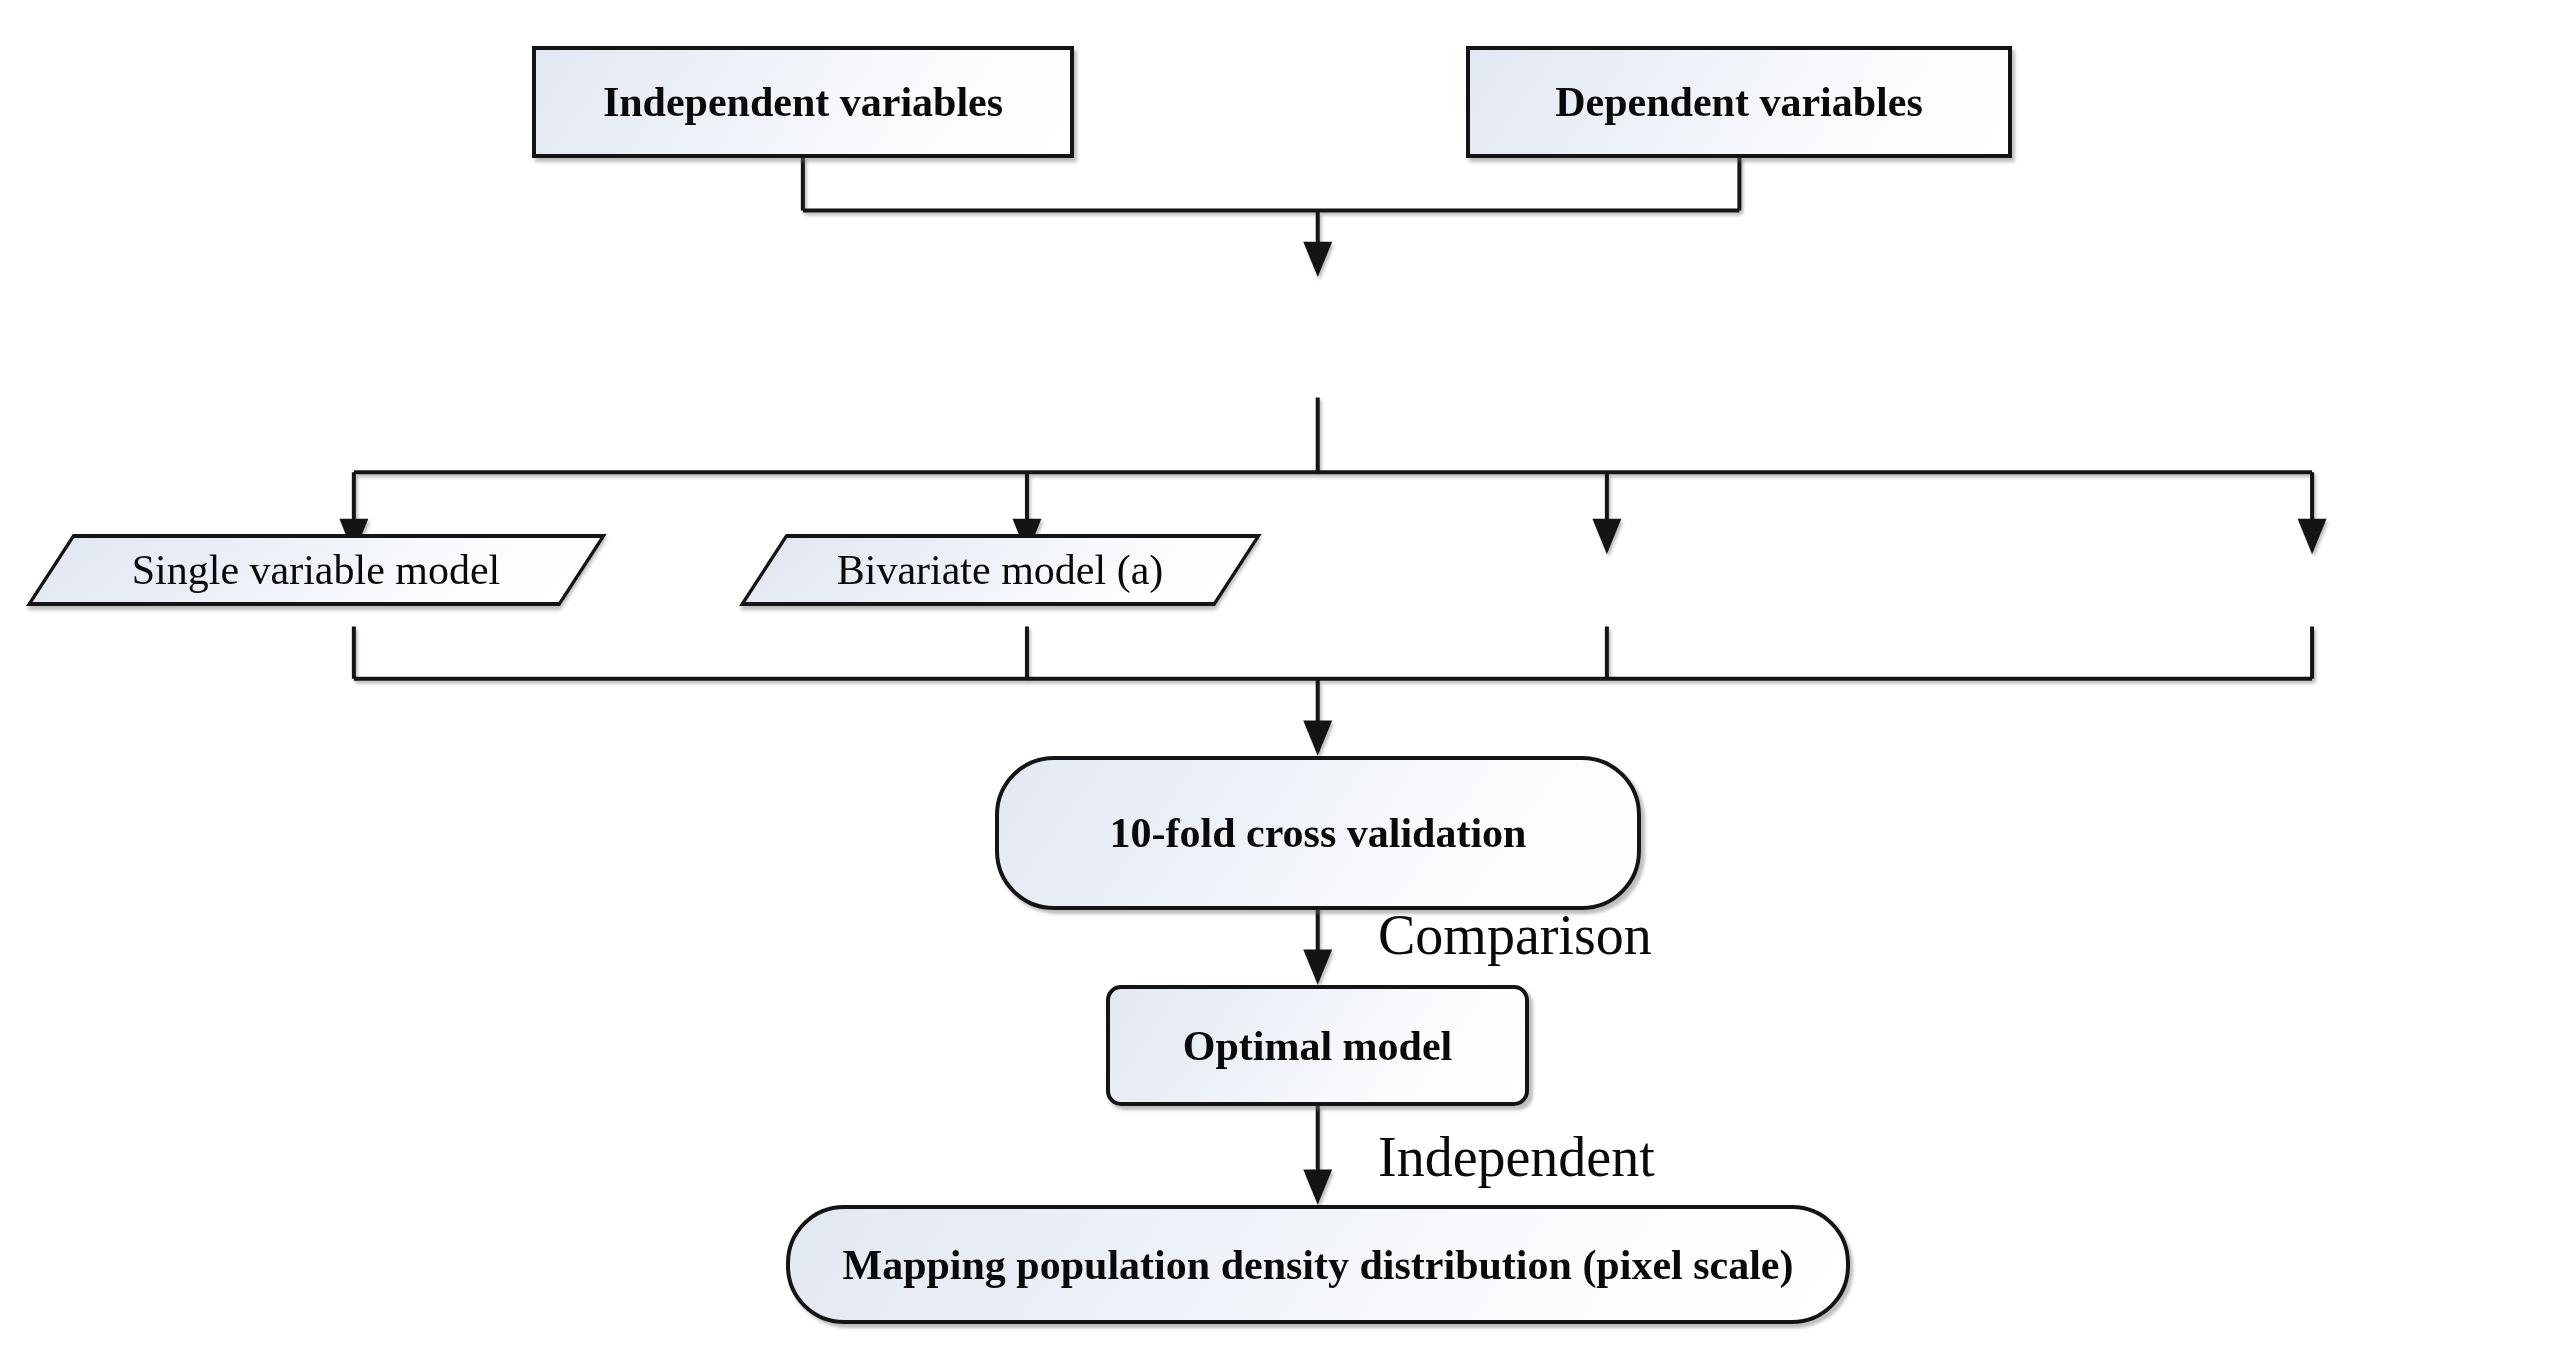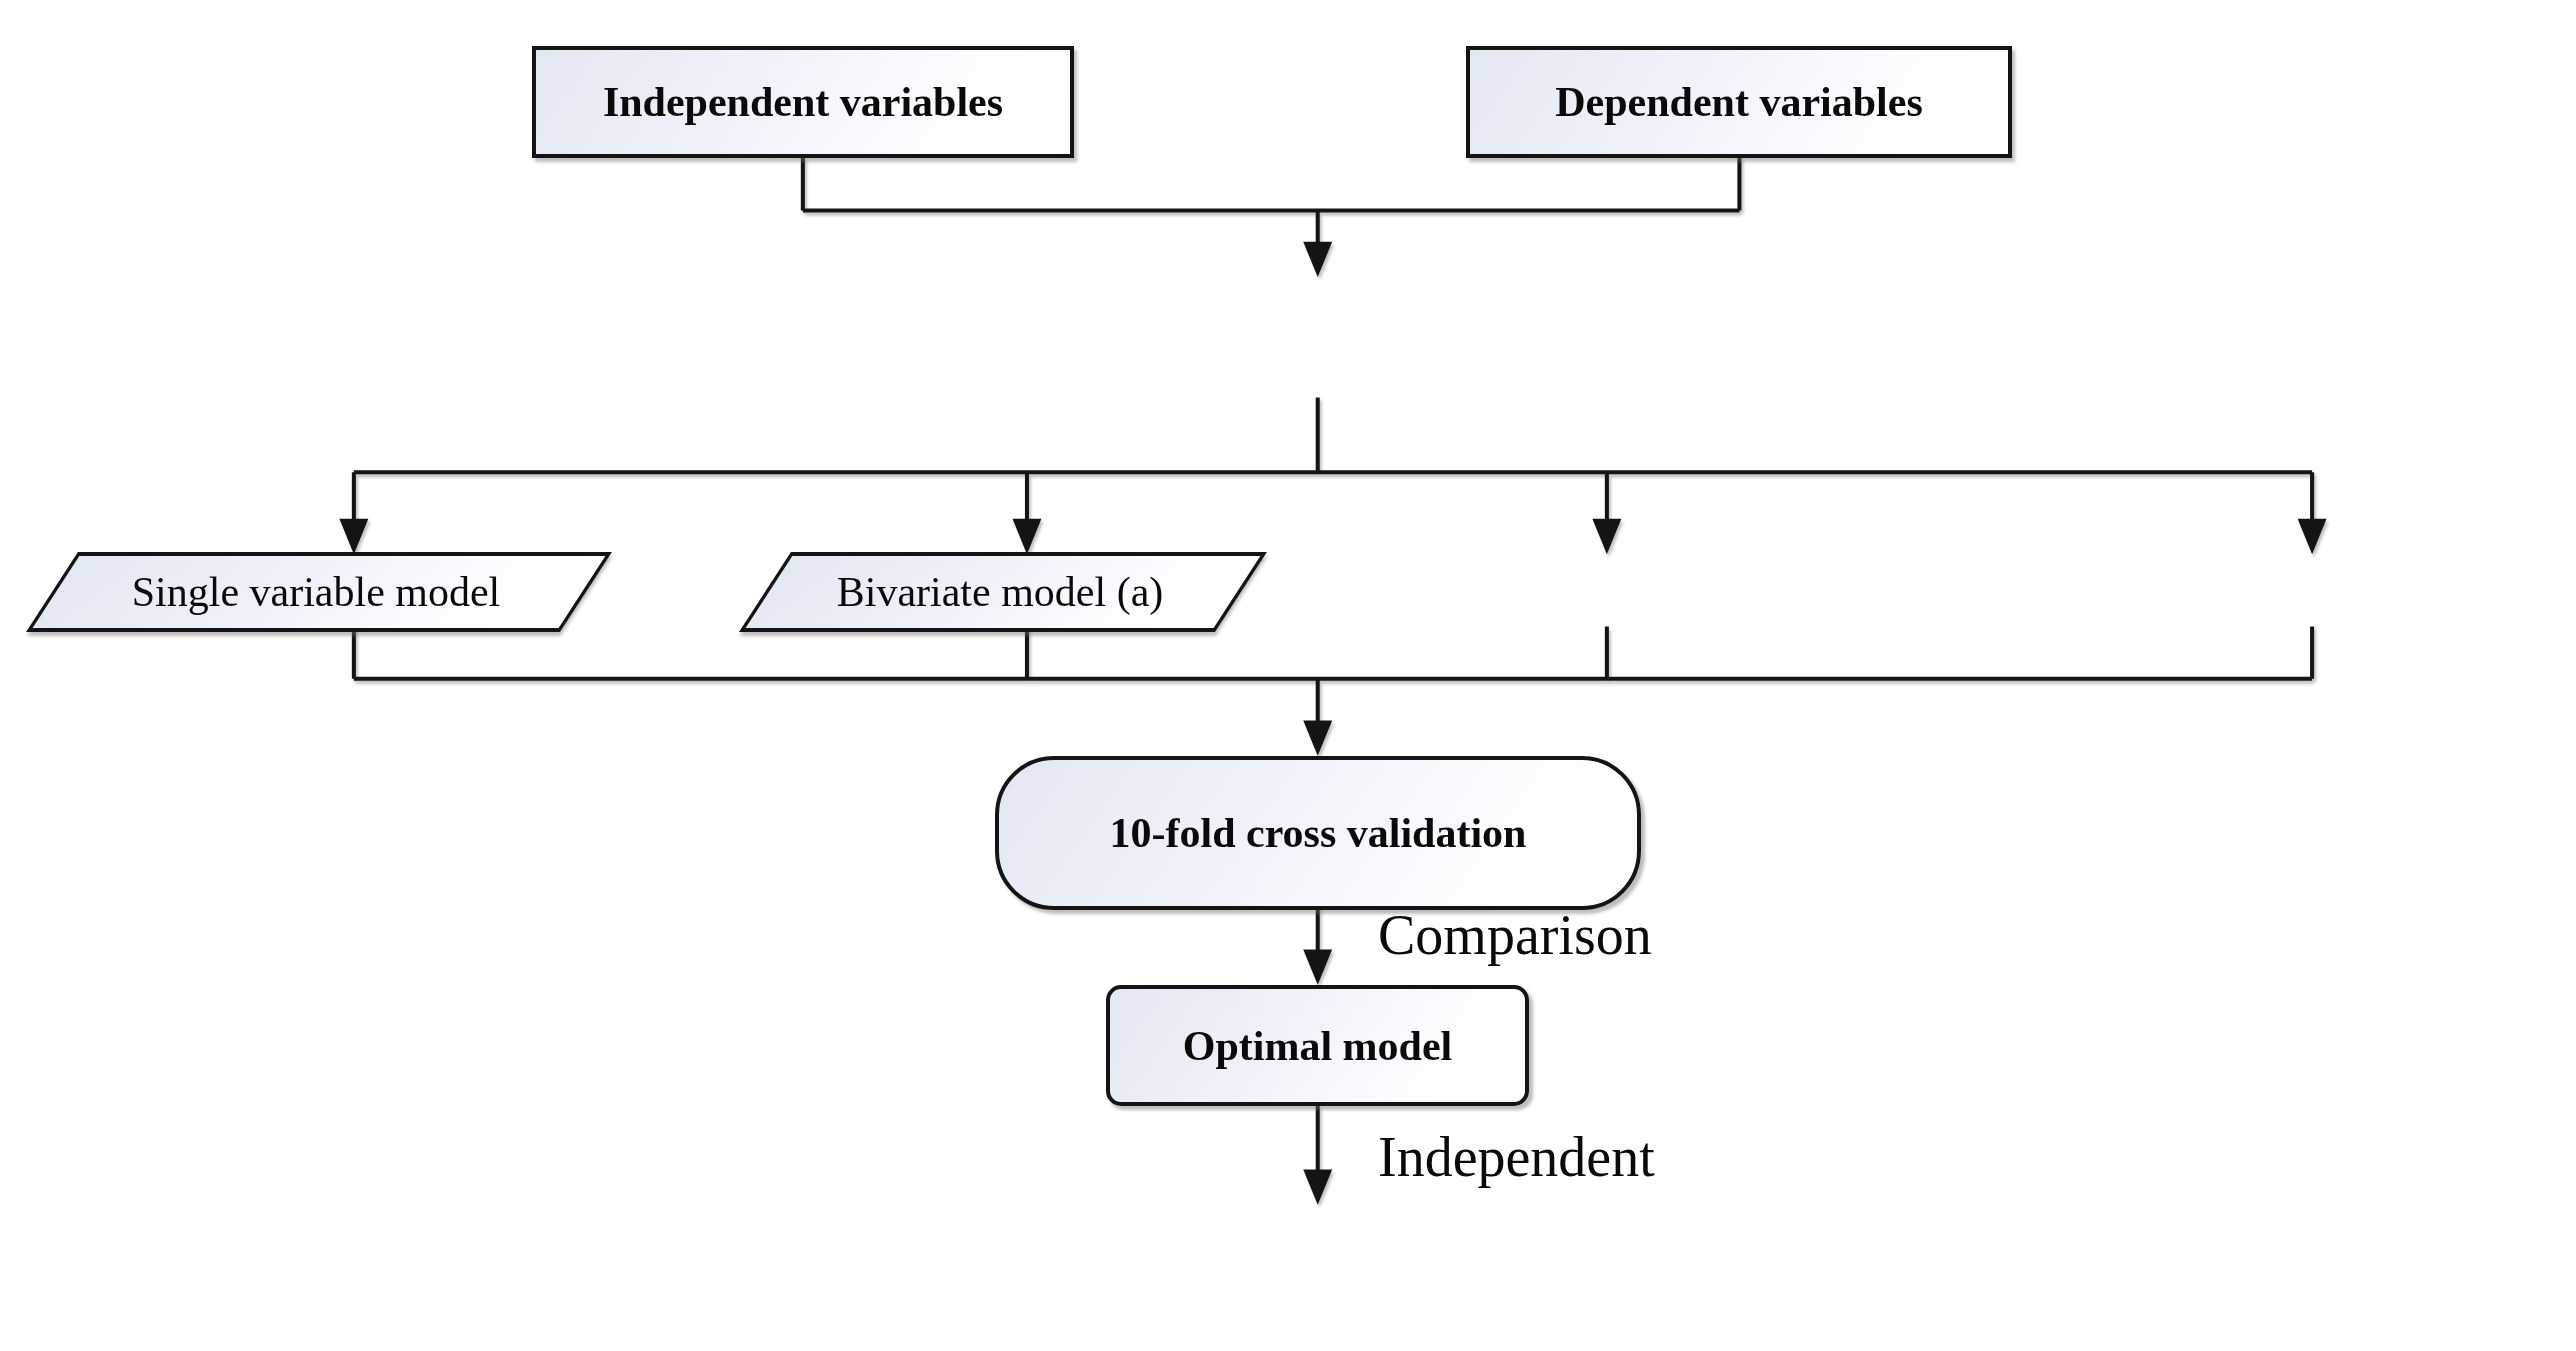--- a/index.html
+++ b/index.html
@@ -27,22 +27,22 @@
     display: flex;
     align-items: center;
     justify-content: center;
     font-size: 42px;
     white-space: nowrap;
     z-index: 2;
     font-weight: bold;
   }
   .para {
     position: absolute;
-    top: 552px;
-    height: 80px;
+    top: 534px;
+    height: 72px;
     z-index: 2;
   }
   .para-shape {
     position: absolute;
     left: 0; top: 0; right: 0; bottom: 0;
     box-sizing: border-box;
     border: 4px solid #141414;
     background: linear-gradient(125deg, #e2e8f2 0%, #edf1f8 40%, #fbfcfe 75%, #ffffff 100%);
     transform: skewX(-33deg);
     transform-origin: left bottom;
@@ -113,15 +113,18 @@
   </div>
 
   <div class="edge-label" style="left:1378px; top:903px;">Comparison</div>
 
   <div class="node" style="left:1106px; top:985px; width:423px; height:121px; border-radius:15px;">
     <span>Optimal model</span>
   </div>
 
   <div class="edge-label" style="left:1378px; top:1125px;">Independent</div>
 
+  <div class="node" style="left:786px; top:1205px; width:1064px; height:119px; border-radius:58px;">
+    <span>Mapping population density distribution (pixel scale)</span>
+  </div>
 
 </div>
 
 
 </body></html>

